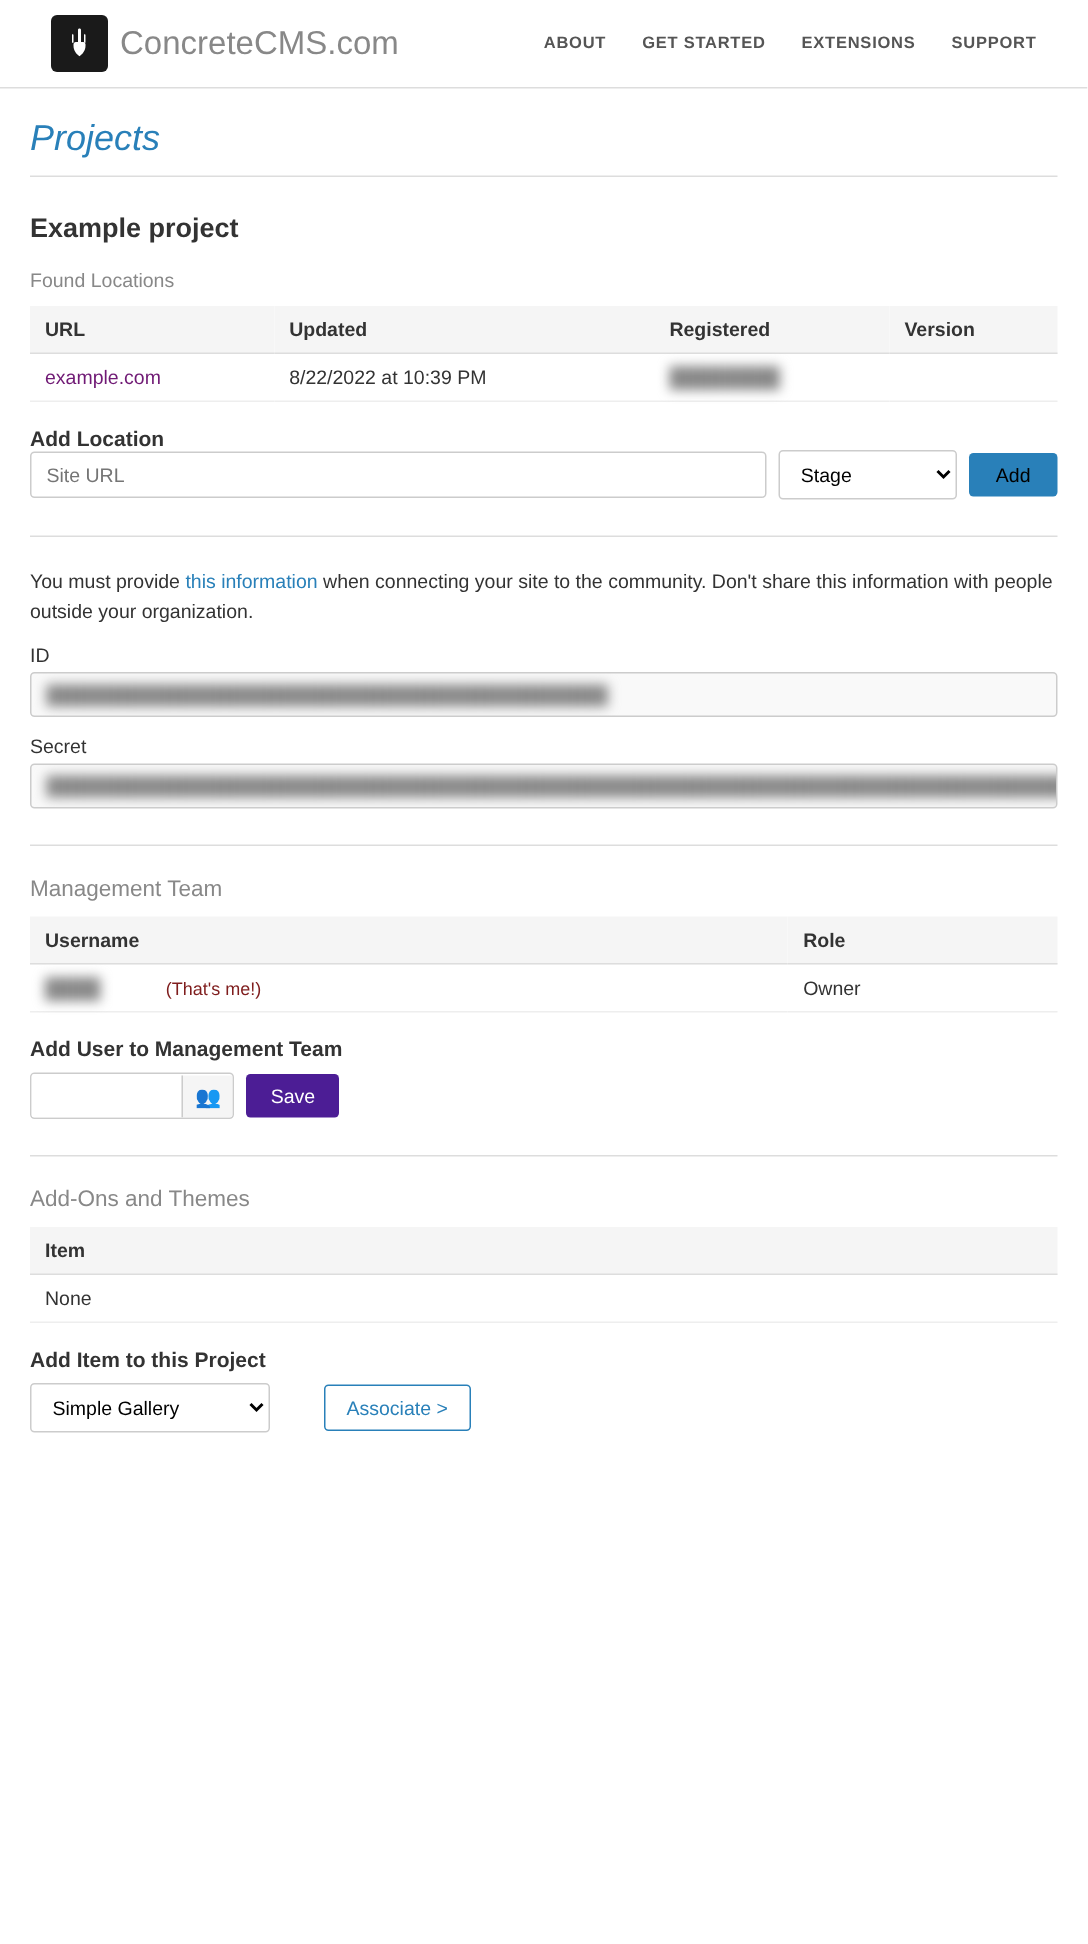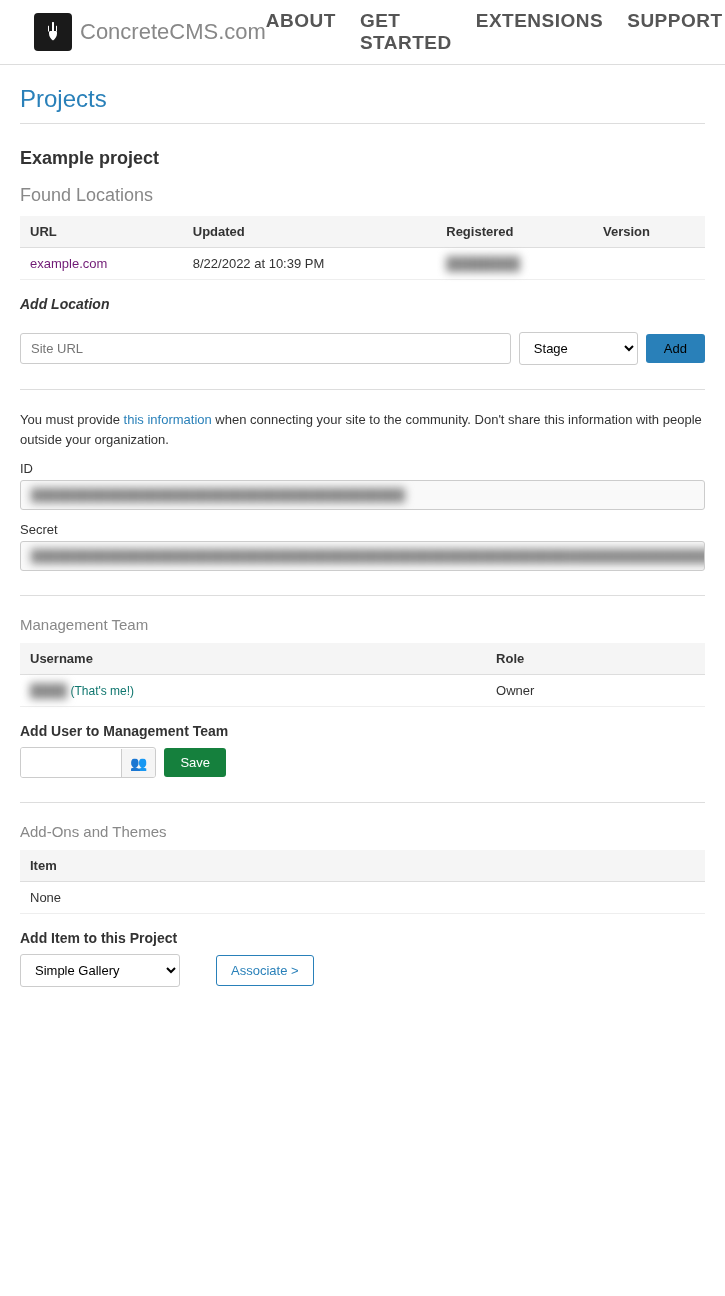--- a/index.html
+++ b/index.html
@@ -35,51 +35,52 @@
       color: #1a1a1a;
     }
     .logo-text span { color: #888; font-weight: normal; }
     .nav {
       display: flex;
       gap: 24px;
     }
     .nav a {
       text-decoration: none;
       color: #555;
-      font-size: 19px;
+      font-size: 11px;
       font-weight: bold;
       letter-spacing: 0.5px;
     }
 
     
     .main {
       padding: 20px 20px 40px 20px;
     }
 
     
     .page-title {
       font-size: 24px;
       color: #2980b9;
       font-weight: normal;
       padding-bottom: 10px;
       border-bottom: 1px solid #ddd;
       margin-bottom: 24px;
+      font-style: italic;
     }
 
     
     .section { margin-bottom: 24px; }
 
     .project-title {
       font-size: 18px;
       font-weight: bold;
       margin-bottom: 16px;
     }
 
     .section-label {
-      font-size: 18px;
+      font-size: 13px;
       color: #888;
       margin-bottom: 10px;
     }
 
     
     table {
       width: 100%;
       border-collapse: collapse;
       margin-bottom: 16px;
     }
@@ -96,23 +97,22 @@
     td {
       padding: 8px 10px;
       font-size: 13px;
       border-bottom: 1px solid #eee;
     }
     .link { color: #701a75; text-decoration: none; }
 
     
     .add-location-title {
       font-weight: bold;
-      margin-bottom: 20px;
+      margin-bottom: 0;
       font-size: 14px;
-      font-style: italic;
     }
     .add-location-row {
       display: flex;
       gap: 8px;
       align-items: center;
       margin-bottom: 24px;
     }
     .input-site-url {
       flex: 1;
       padding: 7px 10px;
@@ -131,21 +131,21 @@
     .btn-add {
       background: #2980b9;
       color: #000000;
       border: none;
       padding: 7px 18px;
       border-radius: 3px;
       cursor: pointer;
       font-size: 13px;
     }
     .btn-save {
-      background: #15803d;
+      background: #4c1d95;
       color: #fff;
       border: none;
       padding: 7px 16px;
       border-radius: 3px;
       cursor: pointer;
       font-size: 13px;
     }
 
     .divider { border: none; border-top: 1px solid #ddd; margin: 20px 0; }
 
@@ -341,21 +341,21 @@
       <thead>
         <tr>
           <th>Username</th>
           <th>Role</th>
         </tr>
       </thead>
       <tbody>
         <tr>
           <td>
             <span class="blurred">████</span>
-            <span style="color:#0f766e; font-size:12px;"> (That's me!)</span>
+            <span style="color:#7f1d1d; font-size:12px;margin-left:40px;"> (That's me!)</span>
           </td>
           <td>Owner</td>
         </tr>
       </tbody>
     </table>
 
     <div class="add-user-title" style="margin-top:12px;">Add User to Management Team</div>
     <div class="add-user-row">
       <div class="user-input-wrap">
         <input type="text" class="user-input" style="">

